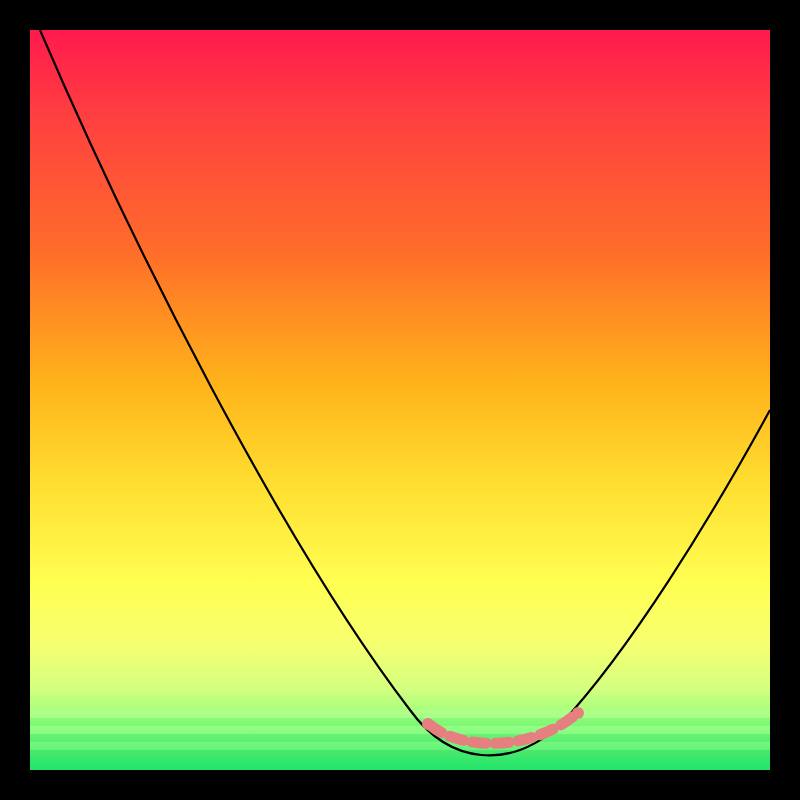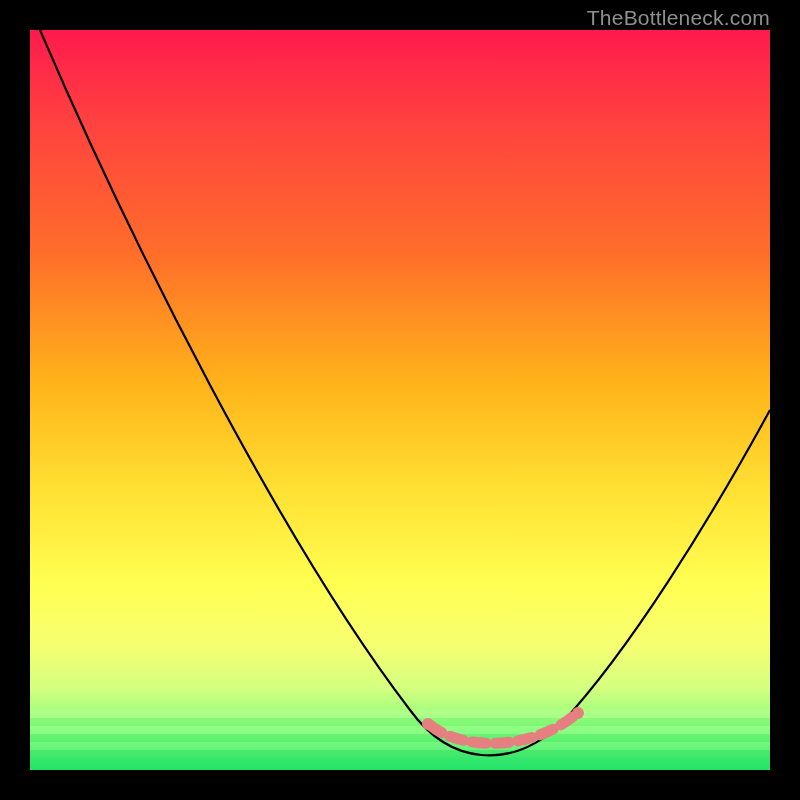--- a/index.html
+++ b/index.html
@@ -65,21 +65,20 @@
     width: 740px;
     height: 740px;
     pointer-events: none;
   }
 </style>
 </head>
 <body>
 
 <div class="frame">
 
-  <div class="watermark">TheBottleneck.com</div>
 
   <div class="plot">
 
     <div class="green-stripes">
       <div style="height:8px;background:rgba(255,255,255,0.10);"></div>
       <div style="height:8px;background:rgba(0,200,80,0.10);"></div>
       <div style="height:8px;background:rgba(255,255,255,0.08);"></div>
       <div style="height:8px;background:rgba(0,200,80,0.15);"></div>
       <div style="height:8px;background:rgba(255,255,255,0.06);"></div>
       <div style="height:8px;background:rgba(0,200,80,0.20);"></div>

